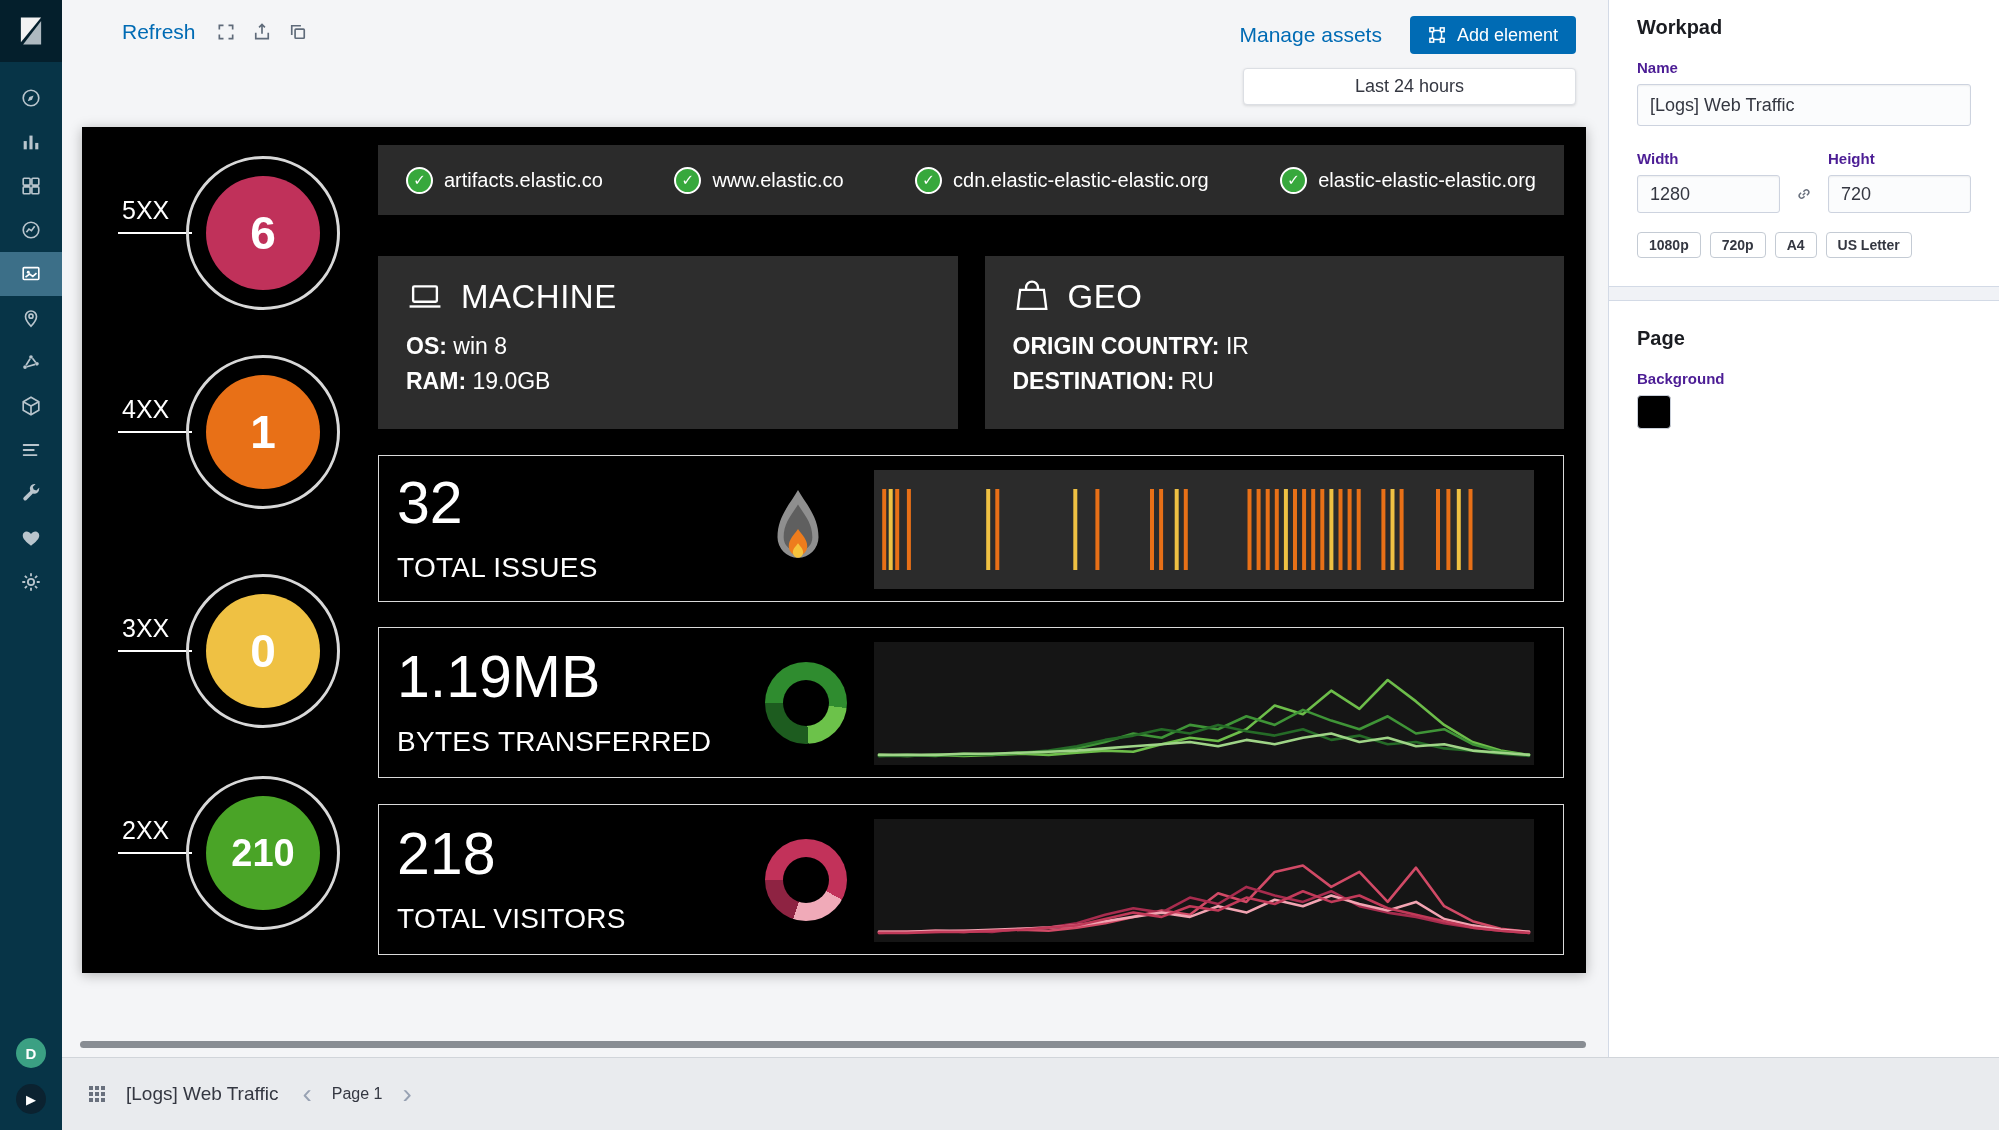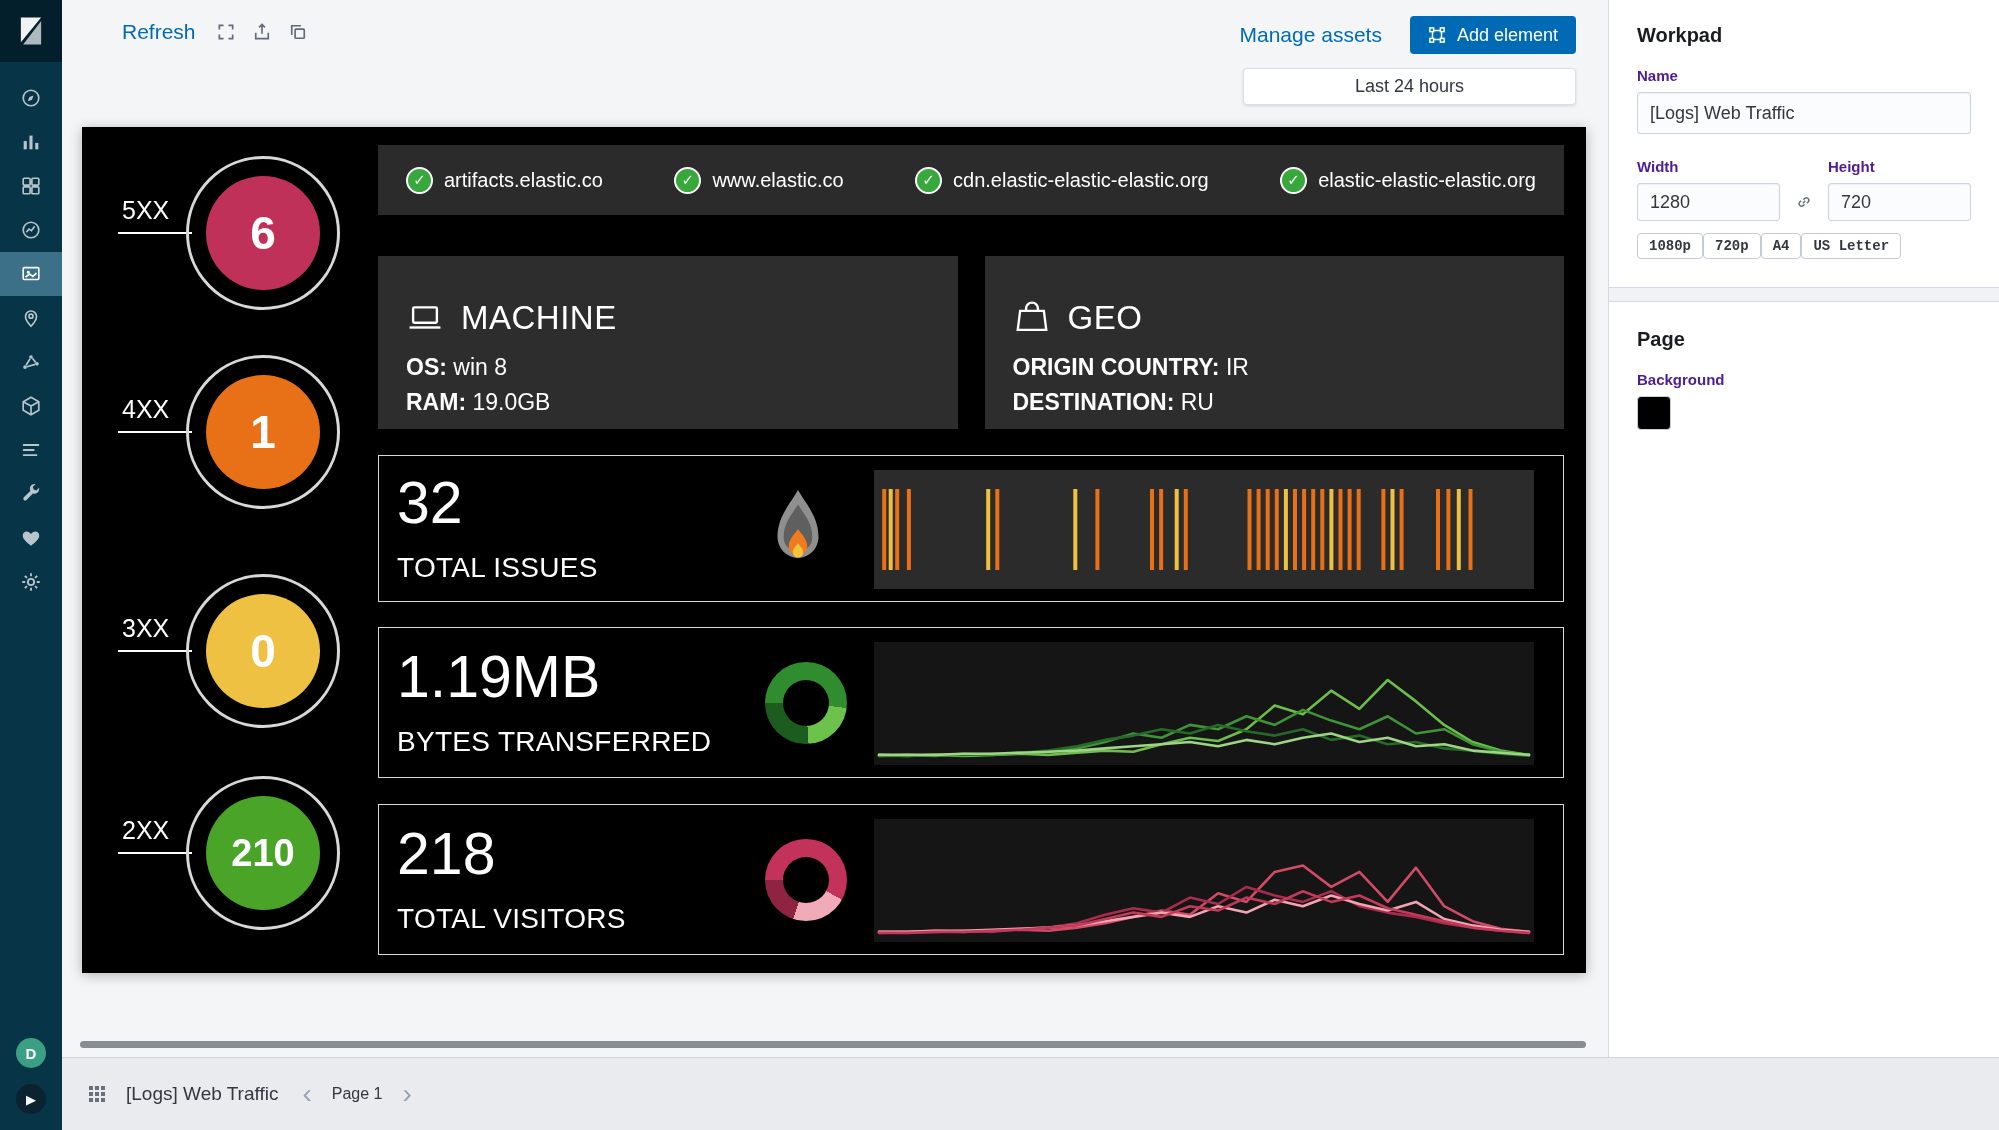--- a/index.html
+++ b/index.html
@@ -35,45 +35,45 @@
   .s-label { position:absolute; left:24px; top:40px; color:#fff; font-size:25px; }
   .s-line { position:absolute; left:20px; top:76px; width:74px; height:2px; background:#fff; }
   .s-ring { position:absolute; left:88px; top:0; width:154px; height:154px; border:3px solid #d8d8d8; border-radius:50%; display:flex; align-items:center; justify-content:center; }
   .s-circle { width:114px; height:114px; border-radius:50%; display:flex; align-items:center; justify-content:center; color:#fff; font-weight:bold; }
   .content-col { position:absolute; left:294px; top:0; width:1190px; height:100%; }
   .domains { position:absolute; left:2px; top:18px; width:1186px; height:70px; background:#2b2b2b; display:flex; align-items:center; justify-content:space-between; padding:0 28px; cursor:pointer; }
   .domain { display:flex; align-items:center; gap:11px; color:#fff; font-size:20px; }
   .check { width:27px; height:27px; border-radius:50%; background:#37a83c; border:2px solid #fff; color:#fff; font-size:15px; font-weight:bold; display:flex; align-items:center; justify-content:center; }
   .cards { position:absolute; left:2px; top:129px; width:1186px; height:173px; display:flex; gap:27px; }
   .card { flex:1; background:#2d2d2d; padding:22px 28px; color:#fff; cursor:pointer; }
-  .card-title { display:flex; align-items:center; gap:17px; font-size:33px; letter-spacing:.5px; margin-bottom:13px;margin-top:21px; }
+  .card-title { display:flex; align-items:center; gap:17px; font-size:33px; letter-spacing:.5px; margin-bottom:13px; }
   .card-line { font-size:23px; line-height:1.5; word-break:break-word; }
   .card-line b { font-weight:bold; }
   .metric { position:absolute; left:2px; width:1186px; border:1px solid #dadada; background:#000; cursor:pointer; }
   .metric-text { position:absolute; left:18px; top:50%; transform:translateY(-50%); color:#fff; white-space:nowrap; }
   .metric-value { font-size:59px; line-height:1.05; }
   .metric-label { font-size:28px; margin-top:18px; letter-spacing:.3px; }
   .metric-icon { position:absolute; left:386px; top:50%; transform:translateY(-50%); display:flex; }
   .metric-chart { position:absolute; left:495px; top:14px; width:660px; }
   .metric-chart.ticks { background:#2b2b2b; }
   .metric-chart.lines { background:#151515; }
   .donut { width:82px; height:82px; border-radius:50%; position:relative; }
   .donut::after { content:""; position:absolute; left:50%; top:50%; width:46px; height:46px; border-radius:50%; background:#000; transform:translate(-50%,-50%); }
   .hscroll { position:absolute; left:18px; top:1041px; width:1506px; height:7px; background:#888d93; border-radius:4px; cursor:pointer; }
   
   .panel { position:absolute; right:0; top:0; width:391px; height:1057px; background:#fff; border-left:1px solid #d3dae6; }
-  .panel-pad { padding:24px 28px 0; }
+  .panel-pad { padding:16px 28px 0; }
   .panel-h { font-size:20px; font-weight:bold; color:#1a1c21; margin-bottom:20px; }
   .field-label { display:block; font-size:15px; font-weight:bold; color:#4c1d95; margin-bottom:8px; }
   .text-input { width:100%; height:42px; border:1px solid #cdd3df; border-radius:3px; background:#fbfcfd; padding:0 12px; font-size:18px; color:#343741; font-family:inherit; box-shadow:inset 0 1px 2px rgba(0,0,0,.06); }
   .dims { display:flex; align-items:flex-end; justify-content:space-between; margin-top:24px; }
   .dim { width:143px; }
   .dim .text-input { height:38px; }
   .link-btn { height:38px; width:36px; display:flex; align-items:center; justify-content:center; cursor:pointer; }
-  .presets { display:flex; margin-top:12px;font-family:Liberation Mono, monospace; }
+  .presets { display:flex; gap:9px; margin-top:19px; }
   .preset { background:#fff; border:1px solid #c4cbd4; border-radius:4px; padding:4px 11px; font-size:14px; font-weight:bold; color:#343741; font-family:inherit; cursor:pointer; }
   .panel-gap { height:15px; background:#f0f2f6; border-top:1px solid #d3dae6; border-bottom:1px solid #d3dae6; margin-top:28px; }
   .swatch { width:34px; height:34px; border:1px solid #c9cfd9; border-radius:4px; cursor:pointer; }
   
   .footer { position:absolute; left:62px; right:0; bottom:0; height:73px; background:#e9ebee; border-top:1px solid #d1d5da; display:flex; align-items:center; padding-left:26px; gap:20px; }
   .grid-btn { color:#69707d; display:flex; cursor:pointer; }
   .footer-title { font-size:19px; color:#343741; }
   .pager { display:flex; align-items:center; gap:20px; margin-left:4px; }
   .chev { color:#98a2b3; font-size:28px; line-height:1; cursor:pointer; user-select:none; }
   .page-label { font-size:16px; color:#343741; }

